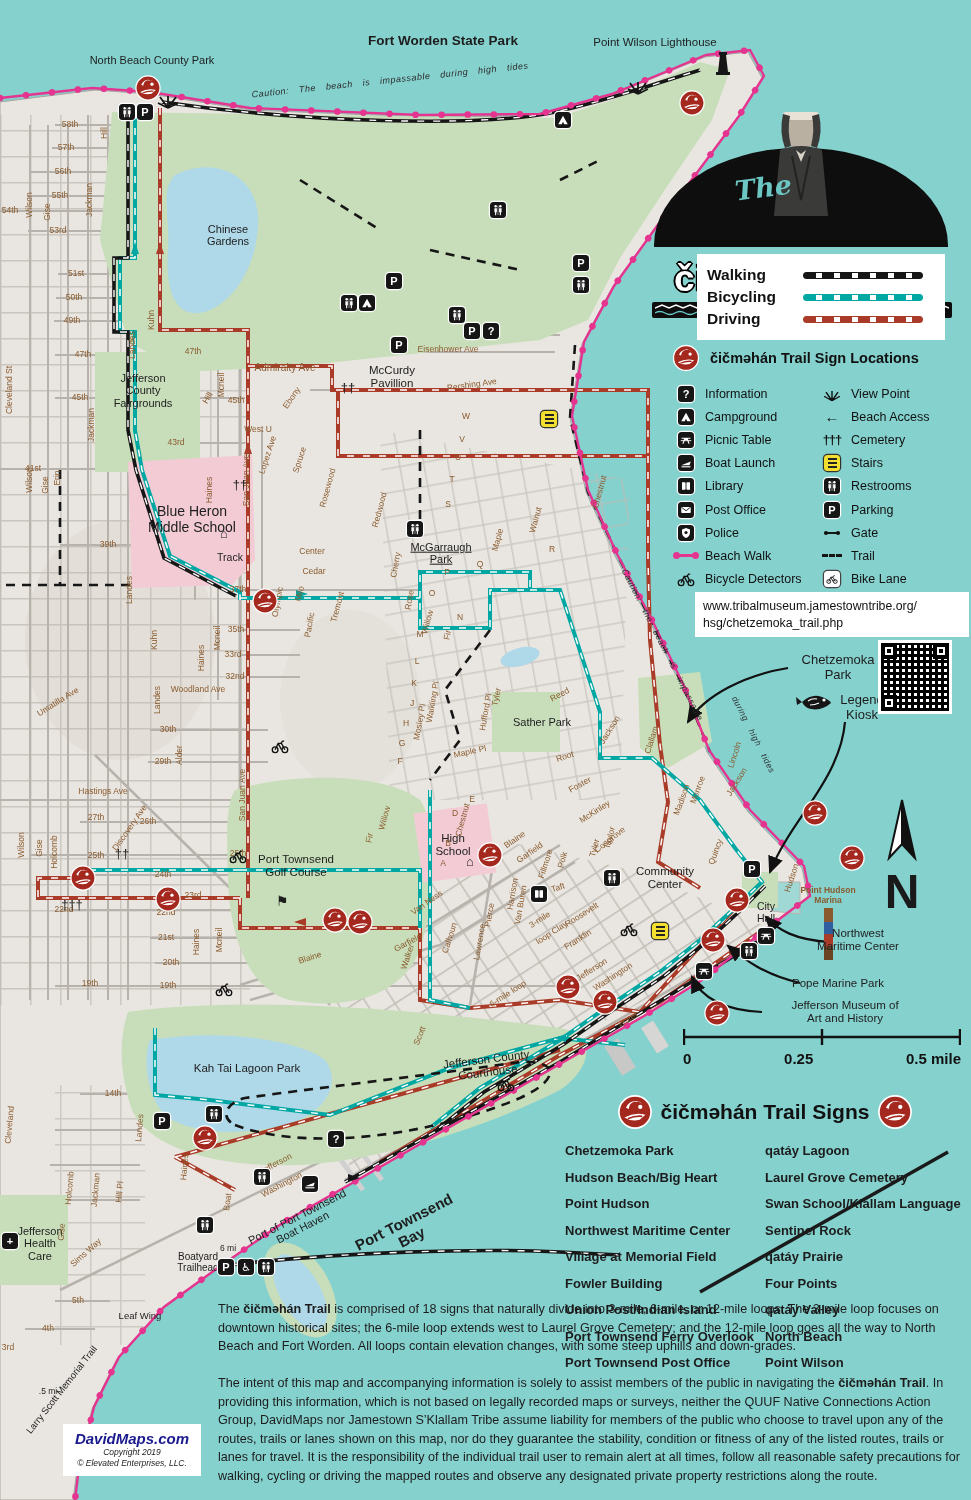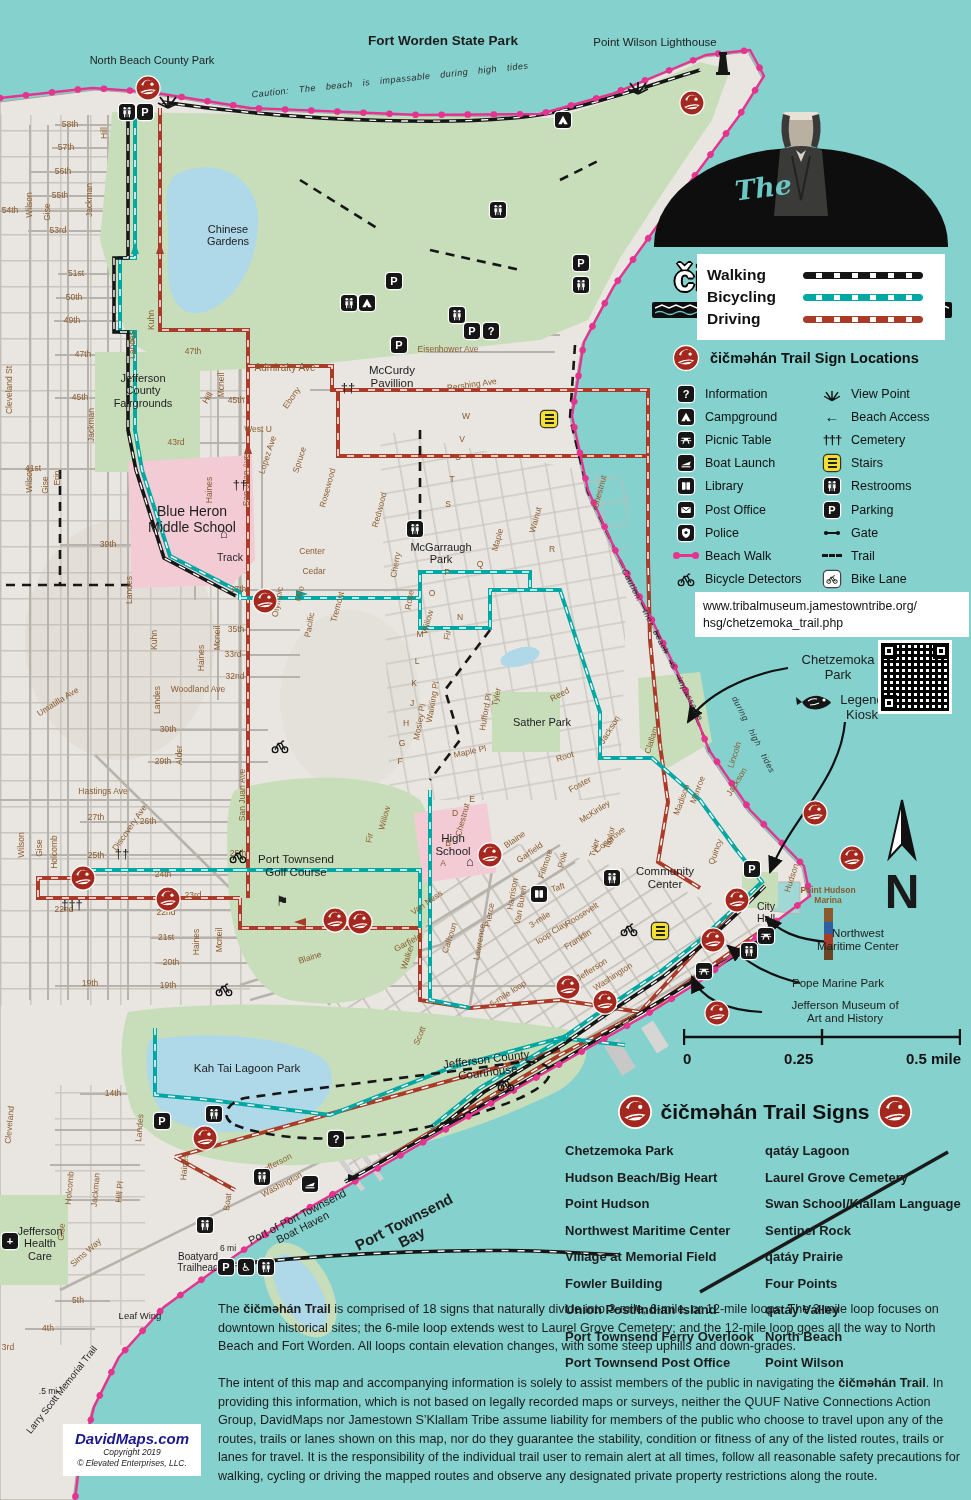--- a/index.html
+++ b/index.html
@@ -294,21 +294,21 @@
       <div class="map-lbl k-p" style="left: 228px; top: 235px; font-size: 11px; transform: translate(-50%, -50%) rotate(0deg);">Chinese
 Gardens</div>
       <div class="map-lbl k-p" style="left: 143px; top: 390px; font-size: 11px; transform: translate(-50%, -50%) rotate(0deg);">Jefferson
 County
 Fairgrounds</div>
       <div class="map-lbl k-p" style="left: 392px; top: 377px; font-size: 11.5px; transform: translate(-50%, -50%) rotate(0deg);">McCurdy
 Pavillion</div>
       <div class="map-lbl k-p" style="left: 192px; top: 520px; font-size: 14px; transform: translate(-50%, -50%) rotate(0deg);">Blue Heron
 Middle School</div>
       <div class="map-lbl k-p" style="left: 230px; top: 558px; font-size: 10.5px; transform: translate(-50%, -50%) rotate(0deg);">Track</div>
-      <div class="map-lbl k-p" style="left: 441px; top: 553px; font-size: 11px; transform: translate(-50%, -50%) rotate(0deg);">McGarraugh
+      <div class="map-lbl k-p" style="left: 441px; top: 553px; font-size: 11px; transform: translate(-50%, -50%) rotate(0deg); text-decoration: underline;">McGarraugh
 Park</div>
       <div class="map-lbl k-p" style="left: 542px; top: 722px; font-size: 11px; transform: translate(-50%, -50%) rotate(0deg);">Sather Park</div>
       <div class="map-lbl k-p" style="left: 296px; top: 866px; font-size: 11.5px; transform: translate(-50%, -50%) rotate(0deg);">Port Townsend
 Golf Course</div>
       <div class="map-lbl k-p" style="left: 453px; top: 845px; font-size: 11.5px; transform: translate(-50%, -50%) rotate(0deg);">High
 School</div>
       <div class="map-lbl k-p" style="left: 665px; top: 878px; font-size: 11.5px; transform: translate(-50%, -50%) rotate(0deg);">Community
 Center</div>
       <div class="map-lbl k-p" style="left: 766px; top: 913px; font-size: 10.5px; transform: translate(-50%, -50%) rotate(0deg);">City
 Hall</div>

